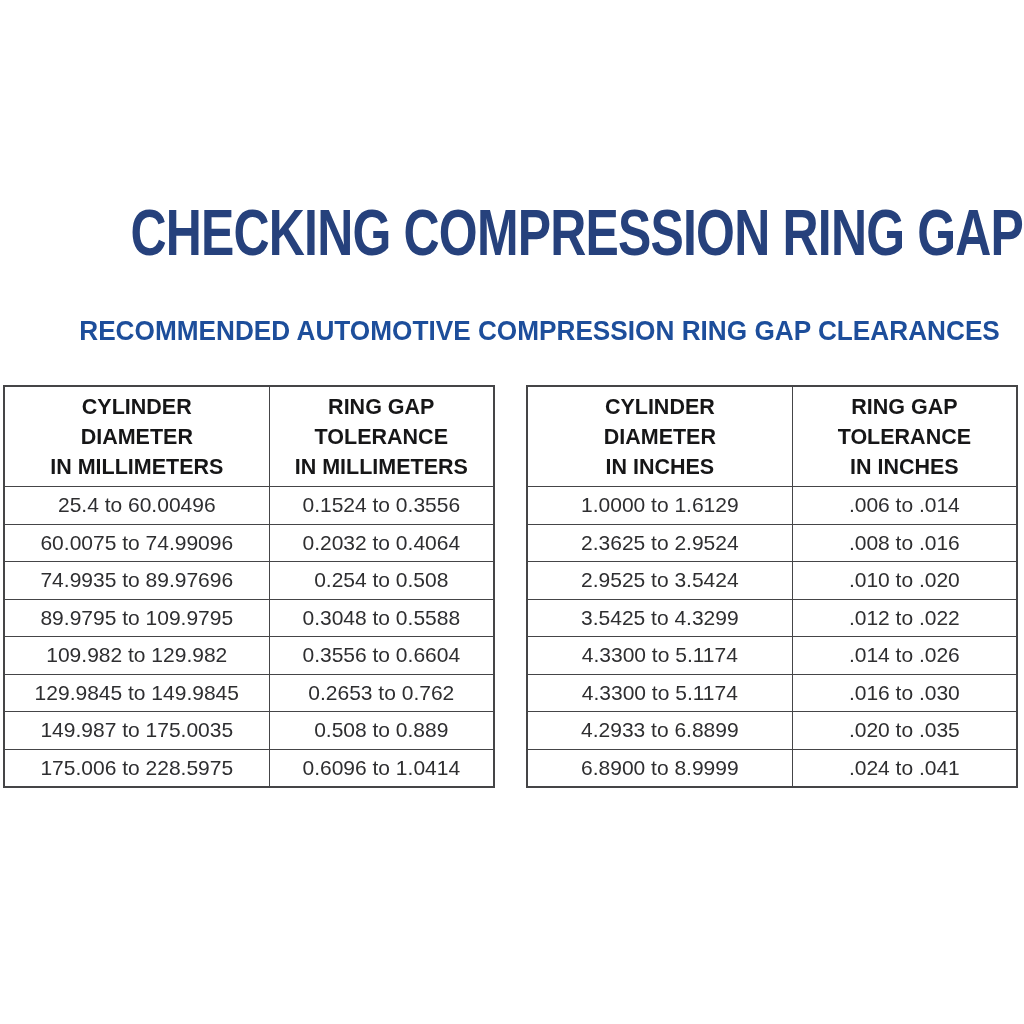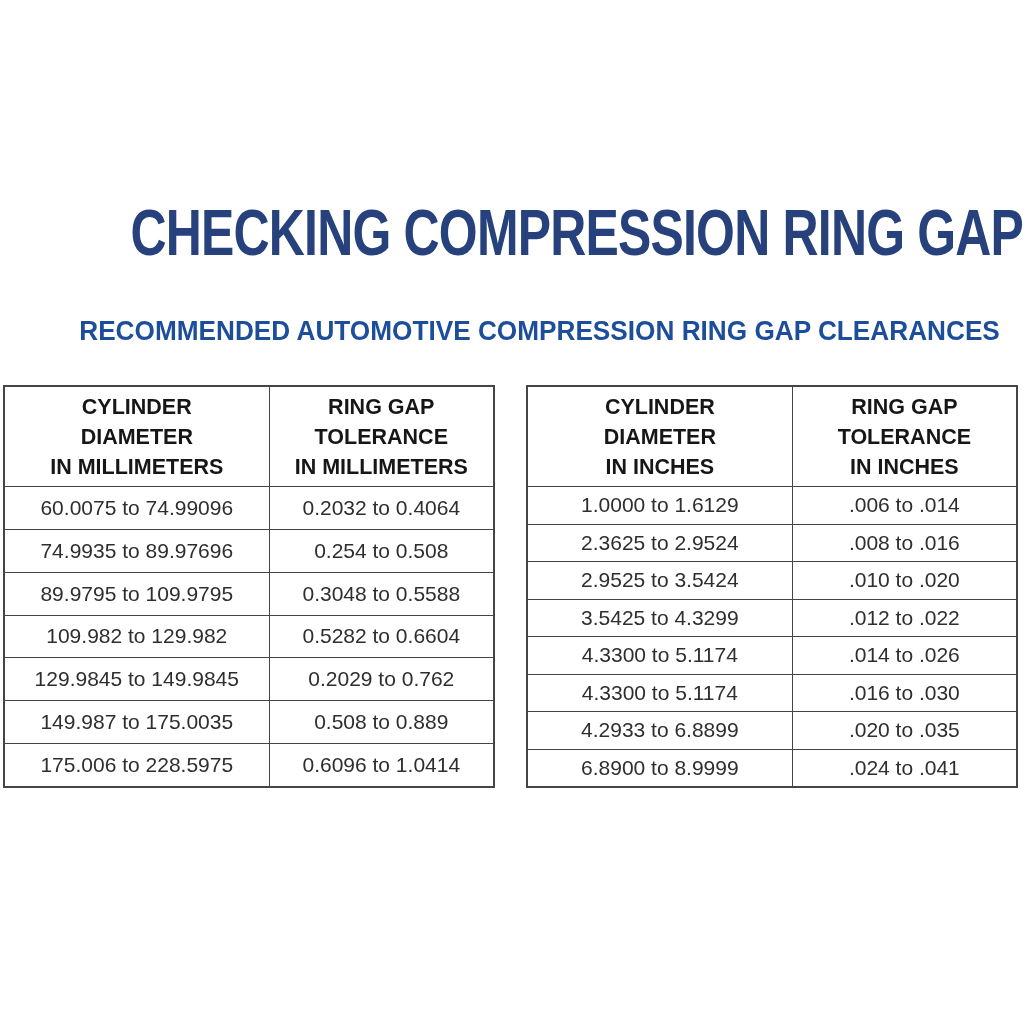--- a/index.html
+++ b/index.html
@@ -101,38 +101,42 @@
   <div class="tables-row">
     <table class="ring-table">
         <thead>
           <tr>
             <th>CYLINDER<br>DIAMETER<br>IN MILLIMETERS</th>
             <th>RING GAP<br>TOLERANCE<br>IN MILLIMETERS</th>
           </tr>
         </thead>
         <tbody>
           <tr>
+            <td>25.4 to 60.00496</td>
+            <td>0.1524 to 0.3556</td>
+          </tr>
+          <tr>
             <td>60.0075 to 74.99096</td>
             <td>0.2032 to 0.4064</td>
           </tr>
           <tr>
             <td>74.9935 to 89.97696</td>
             <td>0.254 to 0.508</td>
           </tr>
           <tr>
             <td>89.9795 to 109.9795</td>
             <td>0.3048 to 0.5588</td>
           </tr>
           <tr>
             <td>109.982 to 129.982</td>
-            <td>0.5282 to 0.6604</td>
+            <td>0.3556 to 0.6604</td>
           </tr>
           <tr>
             <td>129.9845 to 149.9845</td>
-            <td>0.2029 to 0.762</td>
+            <td>0.2653 to 0.762</td>
           </tr>
           <tr>
             <td>149.987 to 175.0035</td>
             <td>0.508 to 0.889</td>
           </tr>
           <tr>
             <td>175.006 to 228.5975</td>
             <td>0.6096 to 1.0414</td>
           </tr>
         </tbody>

